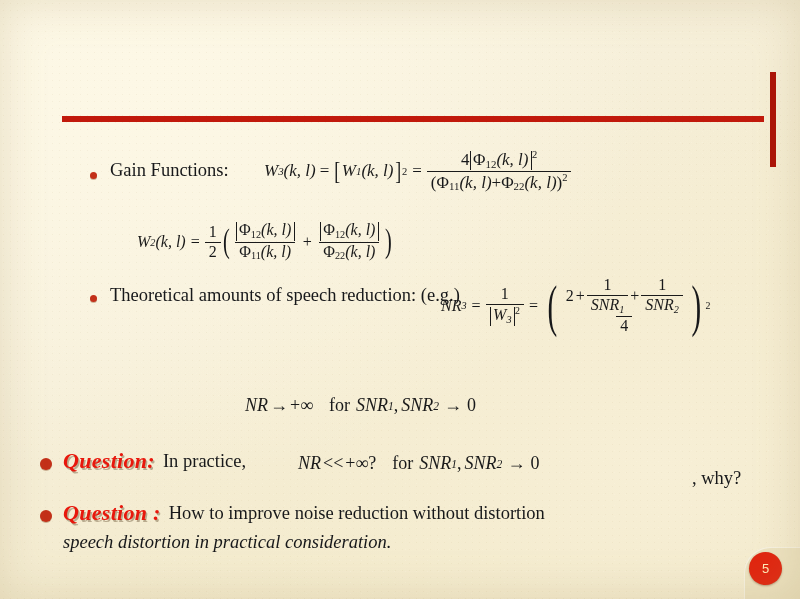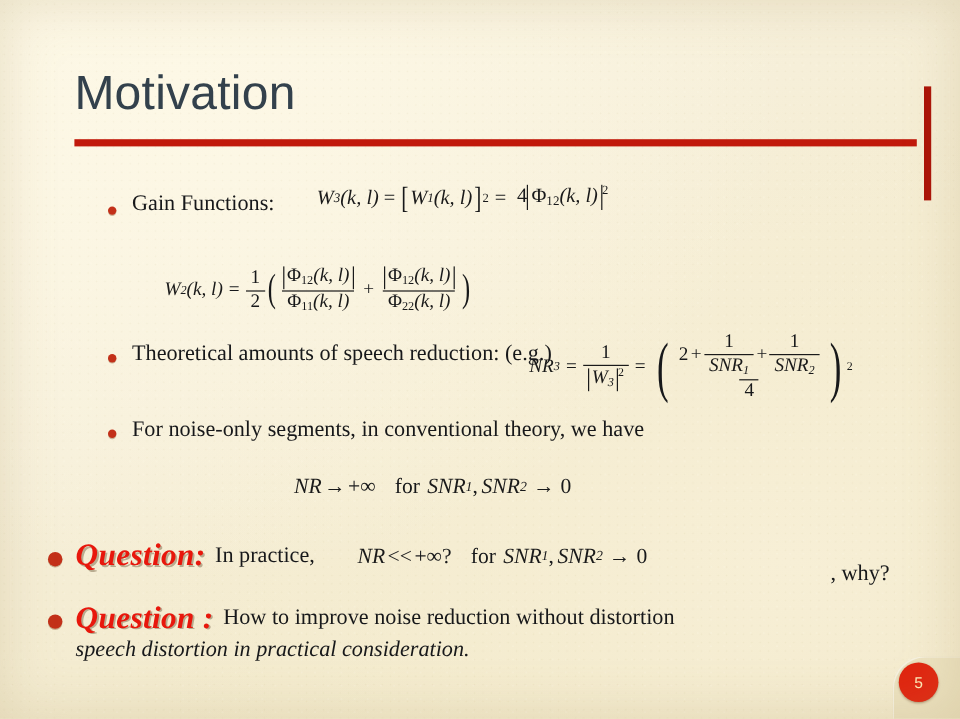--- a/index.html
+++ b/index.html
@@ -76,21 +76,21 @@
     display:inline-block;font-size:2.05em;font-style:normal;
     transform:scaleX(.62);font-weight:300;line-height:.72;vertical-align:middle;
   }
   .paren-xl{
     display:inline-block;font-size:3.5em;font-style:normal;
     transform:scaleX(.52);font-weight:300;line-height:.62;vertical-align:middle;
   }
   .inl{display:inline-flex;align-items:center;}
   
   .q-word{
-    font-style:italic;font-weight:bold;color:#e8170c;font-size:26px;
+    font-style:italic;font-weight:bold;color:#e8170c;font-size:22px;
     text-shadow:1.5px 1.5px 0 rgba(110,90,60,.45);
     letter-spacing:.3px;
   }
   .q-body{font-size:18.5px;color:#17181a;}
   
   #pagenum{
     position:absolute;right:18px;bottom:14px;
     width:33px;height:33px;border-radius:50%;
     background:#e0250f;color:#ffe9b8;
     font-family:"Liberation Sans", sans-serif;font-size:13px;
@@ -104,21 +104,20 @@
     box-shadow:inset 1px 1px 0 rgba(255,255,255,.5);
   }
 </style>
 </head>
 <body>
 
 <div id="slide">
 
   <div id="grain"></div>
 
-  <div id="title">Motivation</div>
   <div id="title-rule"></div>
   <div id="title-tick"></div>
 
   <div class="bullet-row" style="left:90px;top:160px;align-items:center;">
     <span class="dot"></span>
     <span class="btext">Gain Functions:</span>
   </div>
 
   <div class="eq inl" style="left:264px;top:150px;font-size:17px;">
     <span class="m">W</span>
@@ -127,20 +126,21 @@
     <span class="up" style="margin:0 4px;">=</span>
     <span class="up" style="font-size:1.5em;transform:scaleX(.7);display:inline-block;">[</span>
     <span class="m">W</span>
       <span class="sub">1</span>
       <span class="m">(k, l)</span>
     <span class="up" style="font-size:1.5em;transform:scaleX(.7);display:inline-block;">]</span>
       <span class="sup">2</span>
     <span class="up" style="margin:0 5px;">=</span>
     <span class="frac">
       <span class="num"><span class="up">4</span><span class="abs"><span class="up">Φ</span><span class="subn">12</span><span class="m">(k, l)</span></span><span class="sup">2</span></span>
+      <span class="den"><span class="up">(</span><span class="up">Φ</span><span class="subn">11</span><span class="m">(k, l)</span><span class="up">+</span><span class="up">Φ</span><span class="subn">22</span><span class="m">(k, l)</span><span class="up">)</span><span class="sup">2</span></span>
     </span>
   </div>
 
   <div class="eq inl" style="left:137px;top:222px;font-size:16px;">
     <span class="m">W</span>
       <span class="sub">2</span>
       <span class="m">(k, l)</span>
     <span class="up" style="margin:0 5px;">=</span>
     <span class="frac">
       <span class="num">1</span>
@@ -189,24 +189,20 @@
             <span class="den"><span class="m">SNR</span><span class="sub">2</span></span>
           </span>
         </span>
       </span>
       <span class="den">4</span>
     </span>
     <span class="paren-xl">)</span>
       <span class="sup" style="vertical-align:1.9em;">2</span>
   </div>
 
-  <div class="bullet-row" style="left:90px;top:348px;">
-    <span class="dot"></span>
-    <span class="btext">For noise-only segments, in conventional theory,  we have</span>
-  </div>
 
   <div class="eq inl" style="left:245px;top:395px;font-size:18px;">
     <span class="m">NR</span>
     <span class="up" style="margin:0 2px;">→</span>
     <span class="up">+∞</span>
     <span class="up" style="margin:0 6px 0 16px;">for</span>
     <span class="m">SNR</span>
       <span class="sub">1</span>
     <span class="up" style="margin-right:3px;">,</span>
     <span class="m">SNR</span>

